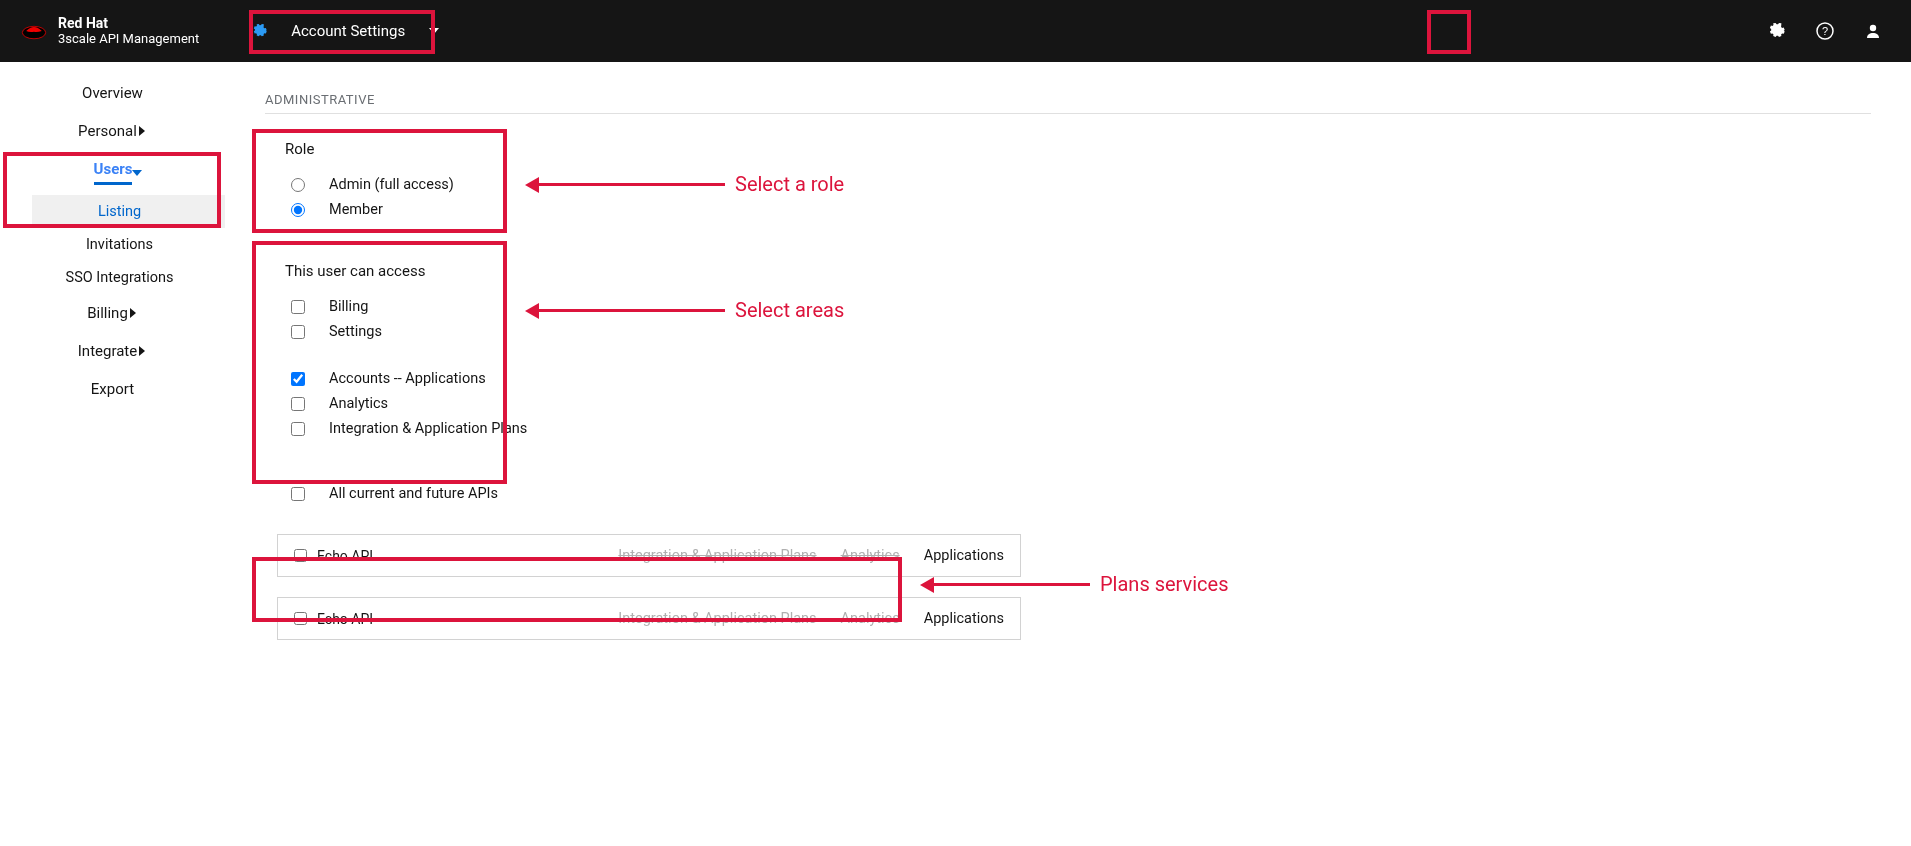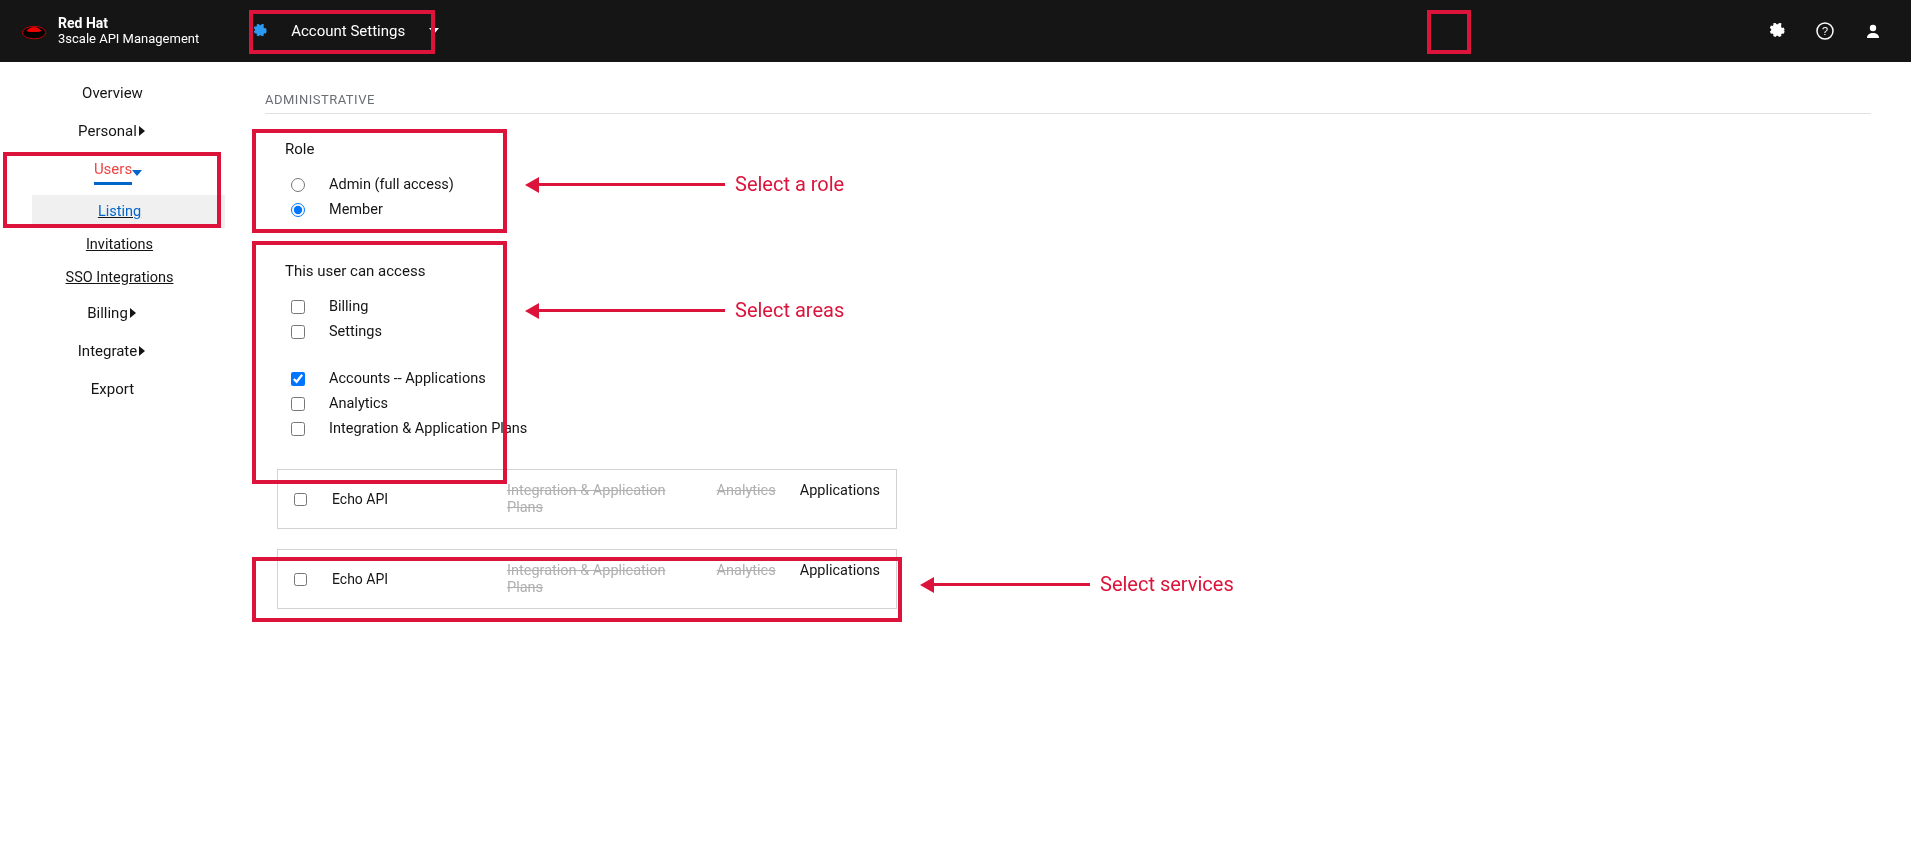--- a/index.html
+++ b/index.html
@@ -16,41 +16,41 @@
   .context-selector .gear-small { width: 14px; height: 14px; color: #0088ce; }
   .context-selector .label { font-size: 15px; }
   .chevron-down { width: 10px; height: 10px; }
   
   .header-right { margin-left: auto; display: flex; align-items: center; gap: 12px; }
   .icon-btn { width: 36px; height: 36px; display: flex; align-items: center; justify-content: center; cursor: pointer; color: #fff; }
   
   .layout { display: flex; }
   .sidebar { width: 225px; background: #fff; padding-top: 12px; }
   .nav-item { display: flex; align-items: center; justify-content: center; padding: 10px 18px; cursor: pointer; font-size: 15px; color: #151515; }
-  .nav-item.expanded { color: #ef4444; font-weight: 400; margin-left: 11px; }
+  .nav-item.expanded { color: #3b82f6; font-weight: 700; margin-left: 11px; }
   .nav-item.expanded .nav-label { border-bottom: 3px solid #0066cc; padding-bottom: 4px; }
-  .nav-sub { padding-left: 32px; text-decoration: underline; }
+  .nav-sub { padding-left: 32px; }
   .nav-sub .nav-item { padding: 8px 18px 8px 0; font-size: 14.5px; }
   .nav-sub .nav-item.active { background: #f0f0f0; color: #0066cc; }
   .nav-caret { width: 10px; height: 10px; }
   
   .main { flex: 1; padding: 30px 40px; position: relative; }
   
   .section-label { text-transform: uppercase; color: #6a6e73; font-size: 13px; letter-spacing: 0.5px; padding-bottom: 6px; border-bottom: 1px solid #e0e0e0; margin-bottom: 14px; }
   
   .fieldset { padding: 12px 20px 16px 20px; margin-bottom: 12px; }
   .legend { font-size: 15px; margin-bottom: 14px; display: block; }
   
   .option { display: flex; align-items: center; gap: 24px; padding: 4px 6px; }
   .option label { font-size: 14.5px; }
   .option input[type="radio"], .option input[type="checkbox"] { width: 14px; height: 14px; }
   
   .spacer-sm { height: 22px; }
   
-  .api-row { border: 1px solid #d2d2d2; padding: 12px 16px; display: flex; align-items: center; gap: 25px; width: 620px; margin-bottom: 20px; margin-left: 12px; }
+  .api-row { border: 1px solid #d2d2d2; padding: 12px 16px; display: flex; align-items: center; gap: 10px; width: 744px; margin-bottom: 20px; margin-left: 12px; }
   .api-name { flex: 0 0 150px; }
   .api-perms { margin-left: auto; display: flex; gap: 24px; }
   .perm { font-size: 14.5px; }
   .perm.disabled { color: #b0b0b0; text-decoration: line-through; }
   
   .highlight { position: absolute; border: 4px solid #dc143c; pointer-events: none; }
   .annot { position: absolute; color: #dc143c; font-size: 20px; display: flex; align-items: center; gap: 10px; }
   .arrow-line { height: 3px; background: #dc143c; position: relative; }
   .arrow-head { position: absolute; left: -10px; top: -6px; width: 0; height: 0; border-right: 14px solid #dc143c; border-top: 8px solid transparent; border-bottom: 8px solid transparent; }
   
@@ -178,20 +178,26 @@
       <div class="option">
         <input type="checkbox" style="">
         <label>Analytics</label>
       </div>
       <div class="option">
         <input type="checkbox" style="">
         <label>Integration &amp; Application Plans</label>
       </div>
     </div>
 
+    <div class="fieldset" style="padding-left:20px;">
+      <div class="option">
+        <input type="checkbox" style="">
+        <label>All current and future APIs</label>
+      </div>
+    </div>
 
     <div class="api-row">
       <input type="checkbox" style="">
       <span class="api-name">Echo API</span>
       <div class="api-perms">
         <span class="perm disabled">Integration &amp; Application Plans</span>
         <span class="perm disabled">Analytics</span>
         <span class="perm">Applications</span>
       </div>
     </div>
@@ -225,14 +231,14 @@
 <div class="annot" style="left:535px; top:298px;justify-content:space-between;">
   <div class="arrow-line" style="width:190px;">
       <div class="arrow-head"></div>
     </div>
   <span>Select areas</span>
 </div>
 <div class="annot" style="left:930px; top:572px;">
   <div class="arrow-line" style="width:160px;">
       <div class="arrow-head"></div>
     </div>
-  <span>Select services</span>
+  <span>Plans services</span>
 </div>
 
 </body></html>

